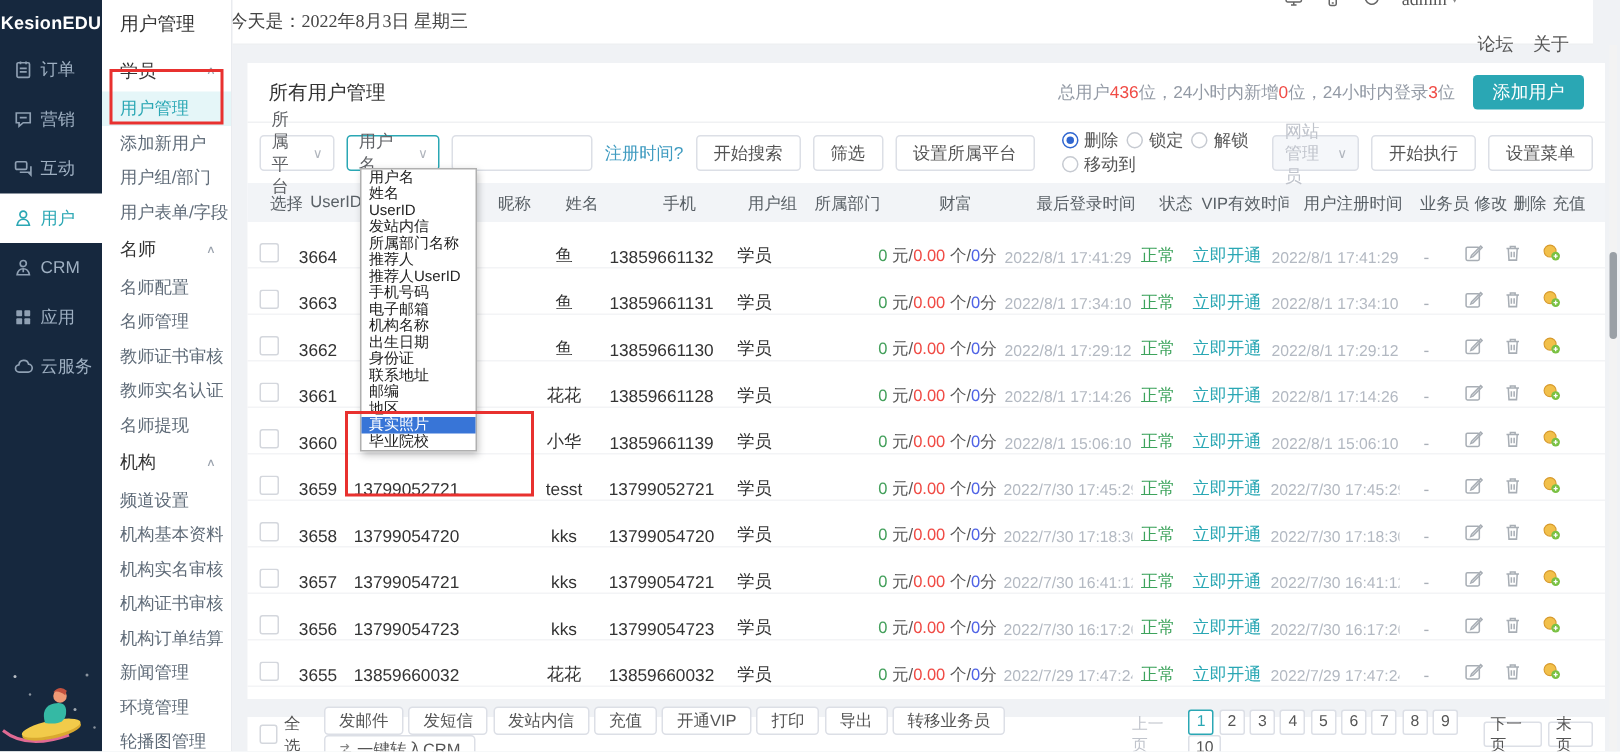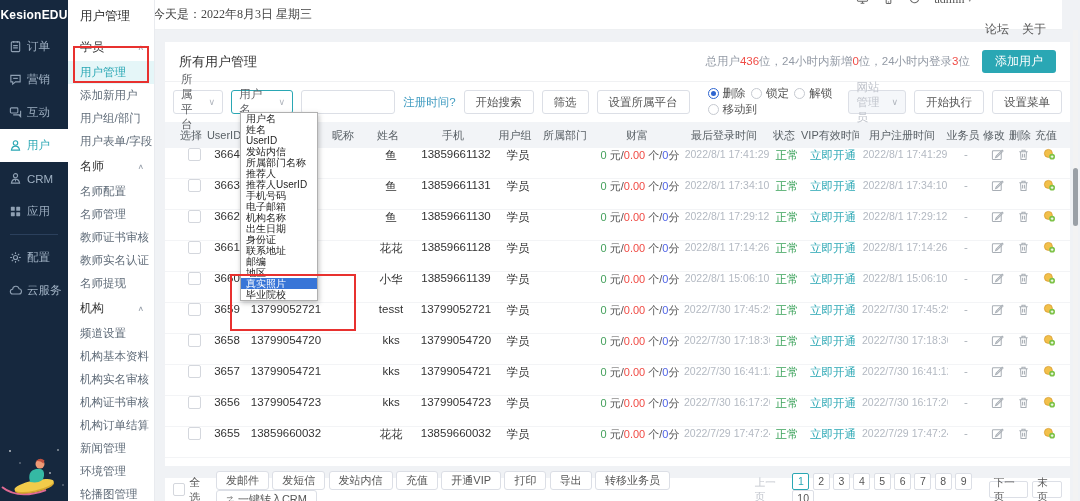--- a/index.html
+++ b/index.html
@@ -56,21 +56,21 @@
   .fbtn { border:1px solid #dcdfe6; border-radius:3px; height:24px; padding:0 11px; background:#fff; color:#555; font-size:11.5px; cursor:pointer; white-space:nowrap; }
   .radio-w { display:inline-flex; align-items:center; gap:4px; font-size:11.5px; color:#555; cursor:pointer; margin-left:2px; }
   .radio { width:11px; height:11px; border:1px solid #c6cad1; border-radius:50%; background:#fff; display:inline-block; position:relative; }
   .radio.checked { border-color:#2f66d0; }
   .radio.checked::after { content:""; position:absolute; left:2px; top:2px; width:5px; height:5px; border-radius:50%; background:#2f66d0; }
   .spacer { flex:1; }
 
   
   .thead { display:flex; align-items:center; background:#f2f4f7; height:26px; padding-left:12px; }
   .th { font-size:11px; color:#596066; text-align:center; white-space:nowrap; overflow:hidden; }
-  .tr { display:flex; align-items:flex-start; height:31px; border-bottom:1px solid #f3f4f6; padding-left:15px; }
+  .tr { display:flex; align-items:flex-end; height:31px; border-bottom:1px solid #f3f4f6; padding-left:0; }
   .td { font-size:11.5px; color:#333; text-align:center; white-space:nowrap; overflow:hidden; }
   .c0{flex:0 0 28px}.c1{flex:0 0 38px}.c2{flex:0 0 80px}.c3{flex:0 0 40px}.c4{flex:0 0 50px}
   .c5{flex:0 0 80px}.c6{flex:0 0 44px}.c7{flex:0 0 56px}.c8{flex:0 0 88px}.c9{flex:0 0 86px}
   .c10{flex:0 0 34px}.c11{flex:0 0 58px}.c12{flex:0 0 86px}.c13{flex:0 0 36px}
   .c14{flex:0 0 26px}.c15{flex:0 0 26px}.c16{flex:0 0 26px}
   .cb { width:13px; height:13px; border:1px solid #d4d7dd; border-radius:2px; background:#fff; display:inline-block; cursor:pointer; }
   .wealth b, .wealth i { font-style:normal; font-weight:normal; font-size:11px; }
   .wealth .g { color:#44a05c; } .wealth .r { color:#f04b45; } .wealth .bl { color:#4f63e6; }
   .wealth i { color:#555; }
   .time { color:#b3b9c2; font-size:10.5px; }
@@ -169,29 +169,20 @@
             <svg viewBox="0 0 14 14">
               <rect class="f" x="2" y="2" width="4.2" height="4.2" rx=".6"></rect>
               <rect class="f" x="7.8" y="2" width="4.2" height="4.2" rx=".6"></rect>
               <rect class="f" x="2" y="7.8" width="4.2" height="4.2" rx=".6"></rect>
               <rect class="f" x="7.8" y="7.8" width="4.2" height="4.2" rx=".6"></rect>
             </svg>
           </span>
     <span>应用</span>
   </div>
 
-  <div class="pnav-item with-divider">
-    <span class="ico">
-            <svg viewBox="0 0 14 14">
-              <circle cx="7" cy="7" r="2.2"></circle>
-              <path d="M7 1.3v2M7 10.7v2M1.3 7h2M10.7 7h2M3 3l1.4 1.4M9.6 9.6 11 11M11 3 9.6 4.4M4.4 9.6 3 11"></path>
-            </svg>
-          </span>
-    <span>配置</span>
-  </div>
 
   <div class="pnav-item">
     <span class="ico">
             <svg viewBox="0 0 14 14">
               <path d="M4.2 10.8a2.6 2.6 0 0 1-.3-5.2 3.5 3.5 0 0 1 6.9-.5 2.4 2.4 0 0 1-.5 5.7z"></path>
             </svg>
           </span>
     <span>云服务</span>
   </div>
 </nav>

